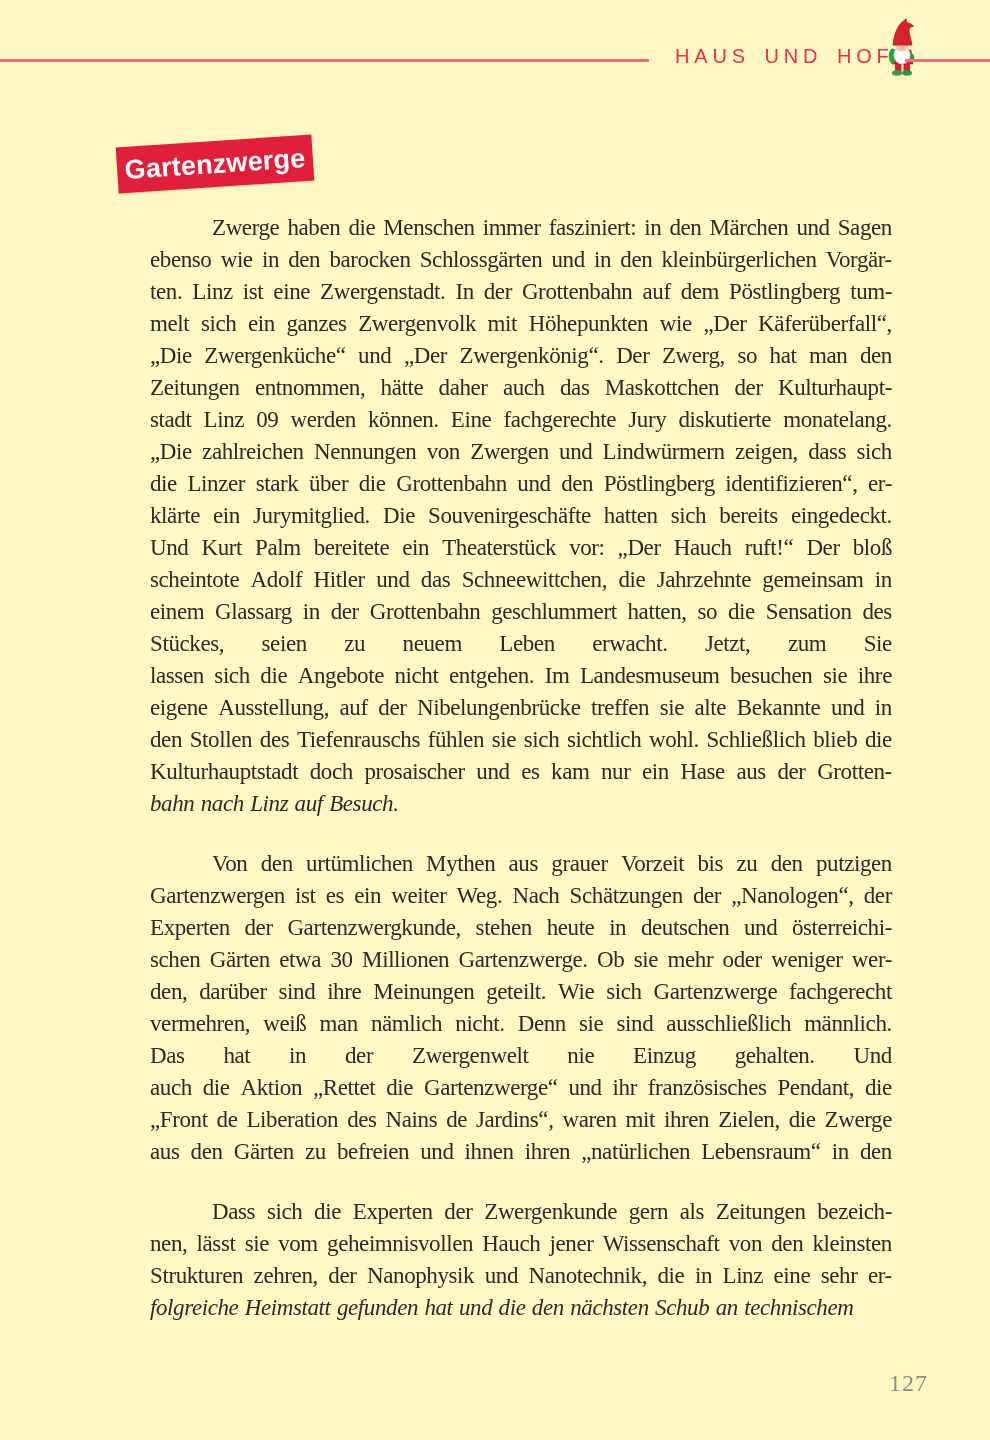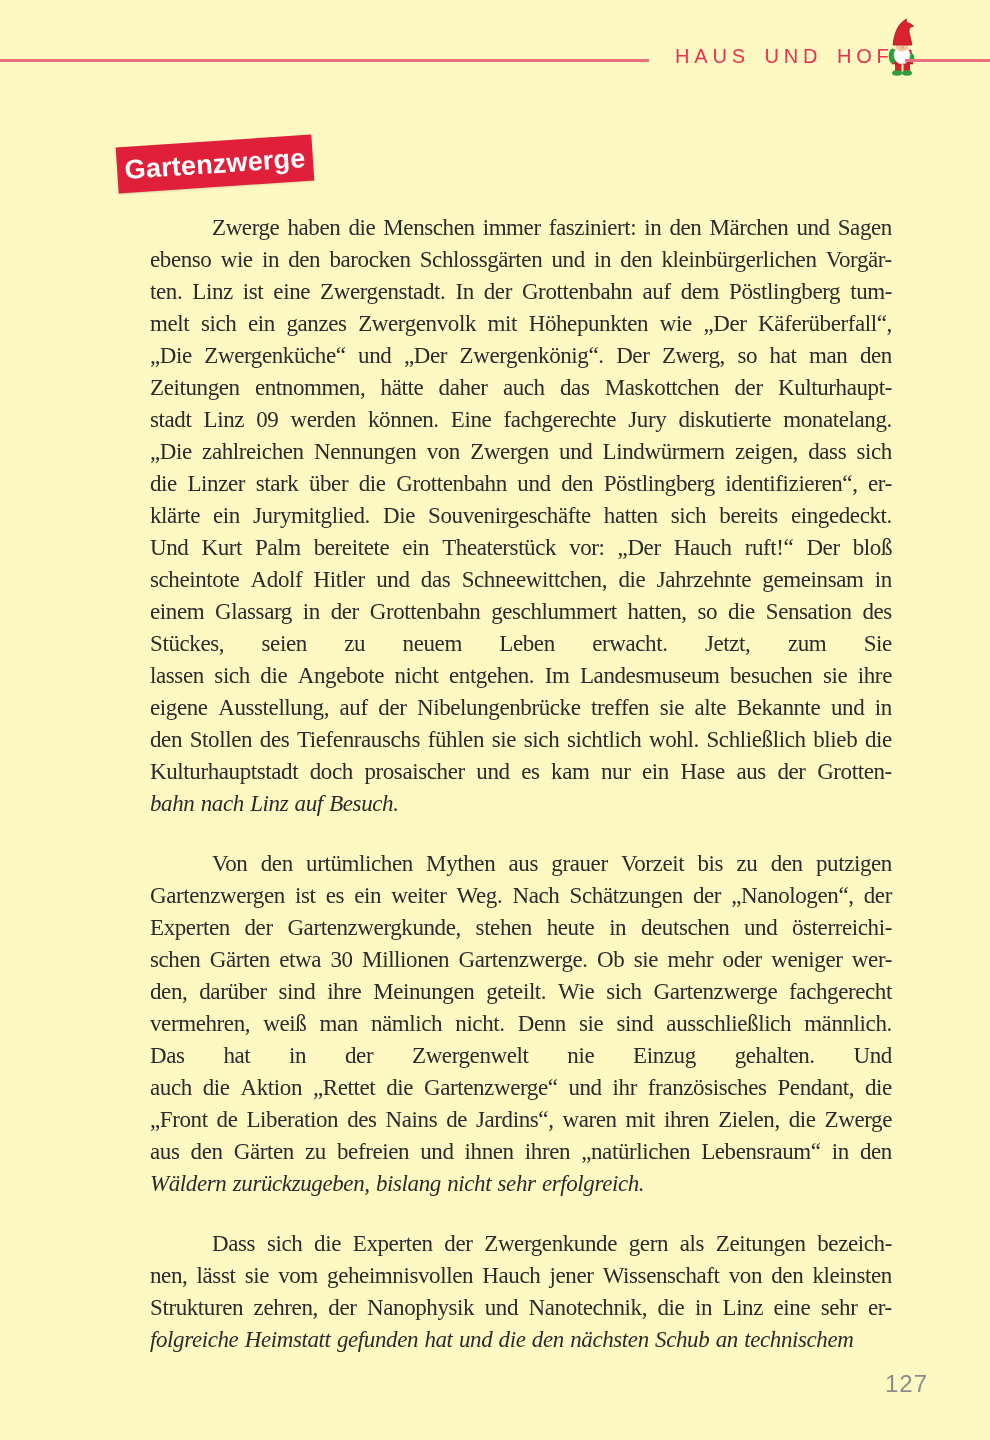--- a/index.html
+++ b/index.html
@@ -65,21 +65,21 @@
     height:32px;line-height:32px;
     white-space:nowrap;
   }
   .line span{flex:0 0 auto;}
   .line.first{padding-left:62px;}
   .line.last{display:block;justify-content:flex-start;word-spacing:1px;font-style:italic;}
 
   
   .page-number{
     position:absolute;top:1370px;right:62px;
-    font-family:Liberation Sans, sans-serif;
+    font-family:Liberation Serif, serif;
     font-size:24px;
     color:#8c8c8c;
     letter-spacing:1px;
   }
 </style>
 </head>
 <body>
 
 <div class="page">
 
@@ -468,21 +468,20 @@
           <span>zu</span>
           <span>befreien</span>
           <span>und</span>
           <span>ihnen</span>
           <span>ihren</span>
           <span>„natürlichen</span>
           <span>Lebensraum“</span>
           <span>in</span>
           <span>den</span>
         </div>
-        <div class="line last">Wäldern zurückzugeben, bislang nicht sehr erfolgreich.</div>
       </div>
       <div class="para">
         <div class="line first">
           <span>Dass</span>
           <span>sich</span>
           <span>die</span>
           <span>Experten</span>
           <span>der</span>
           <span>Zwergenkunde</span>
           <span>gern</span>

